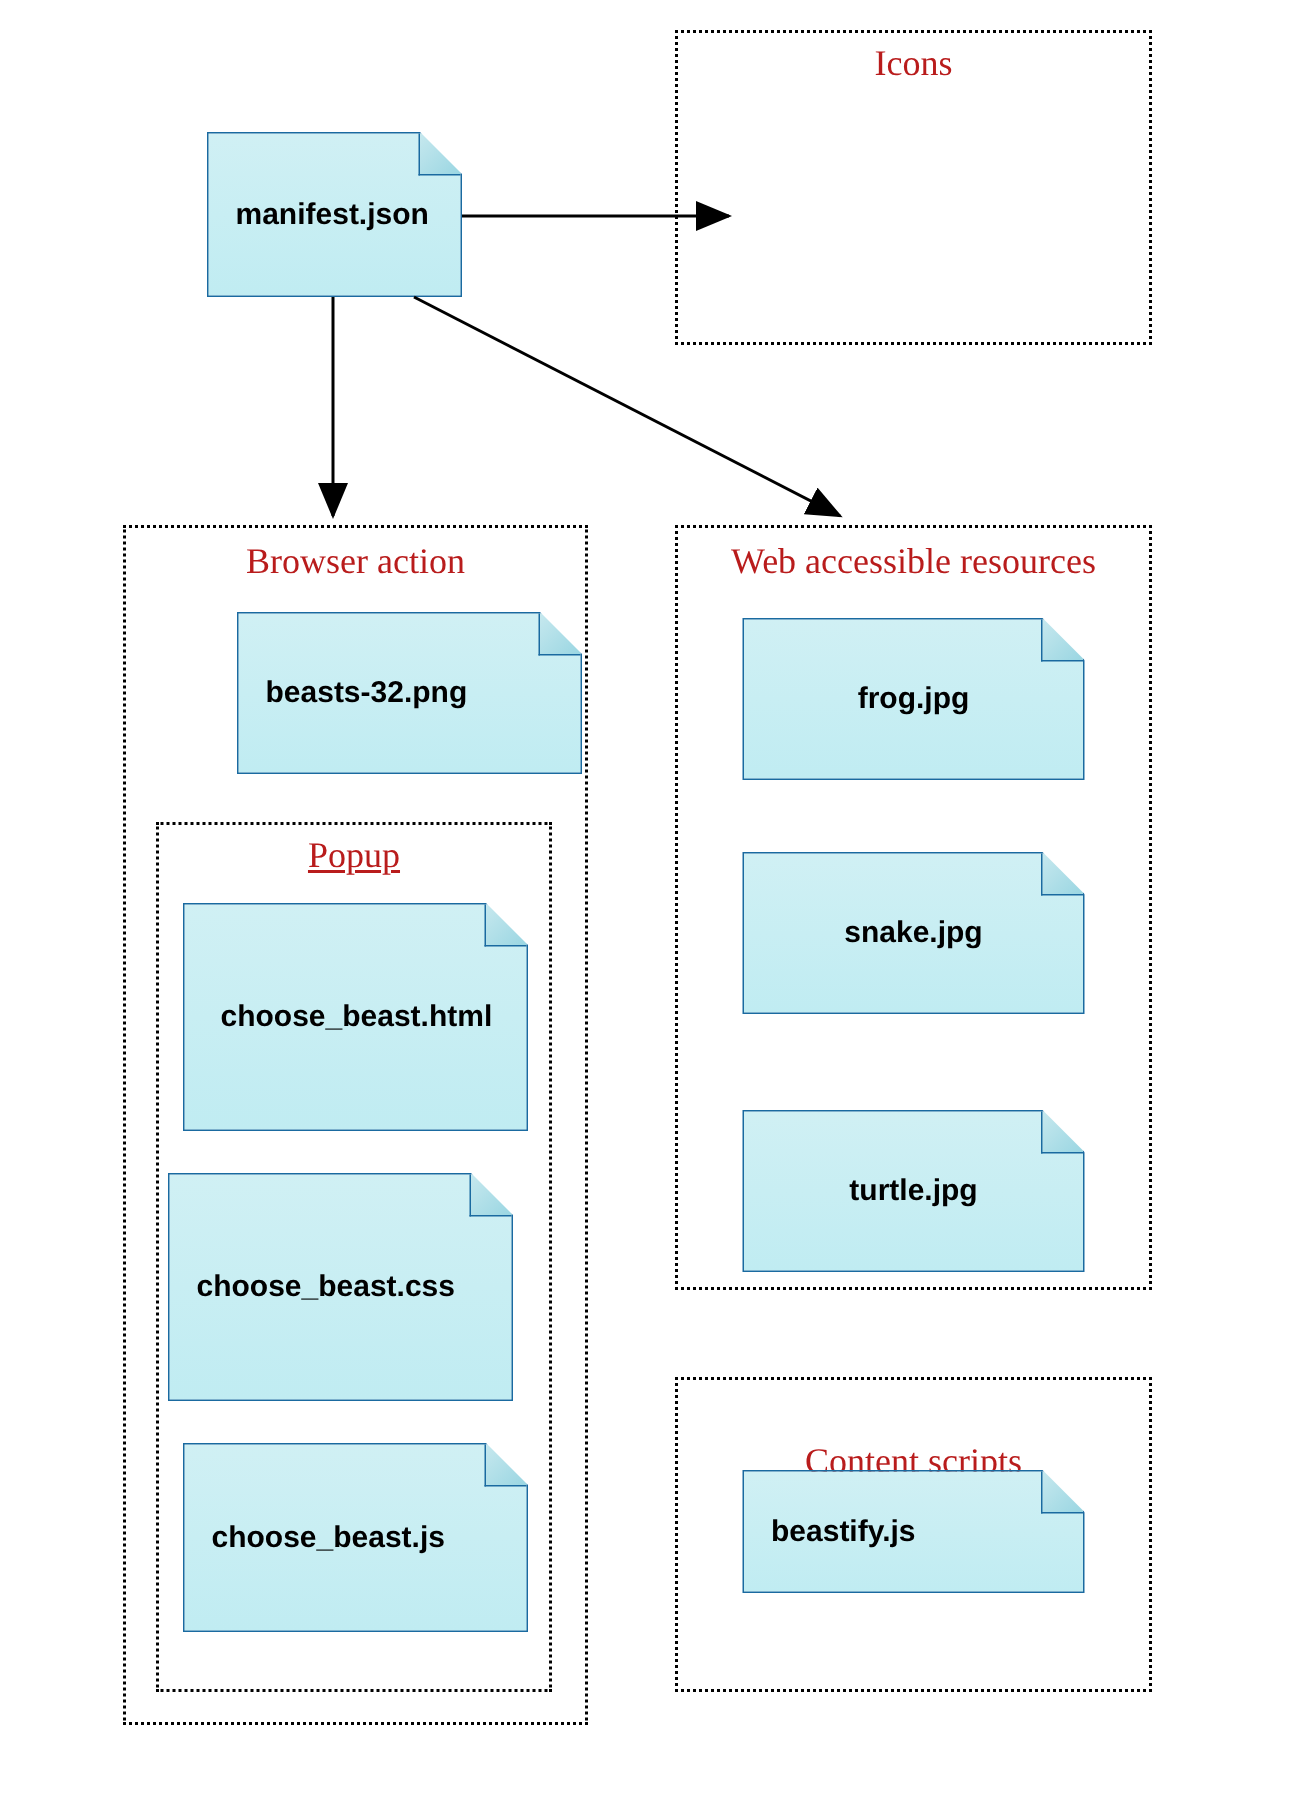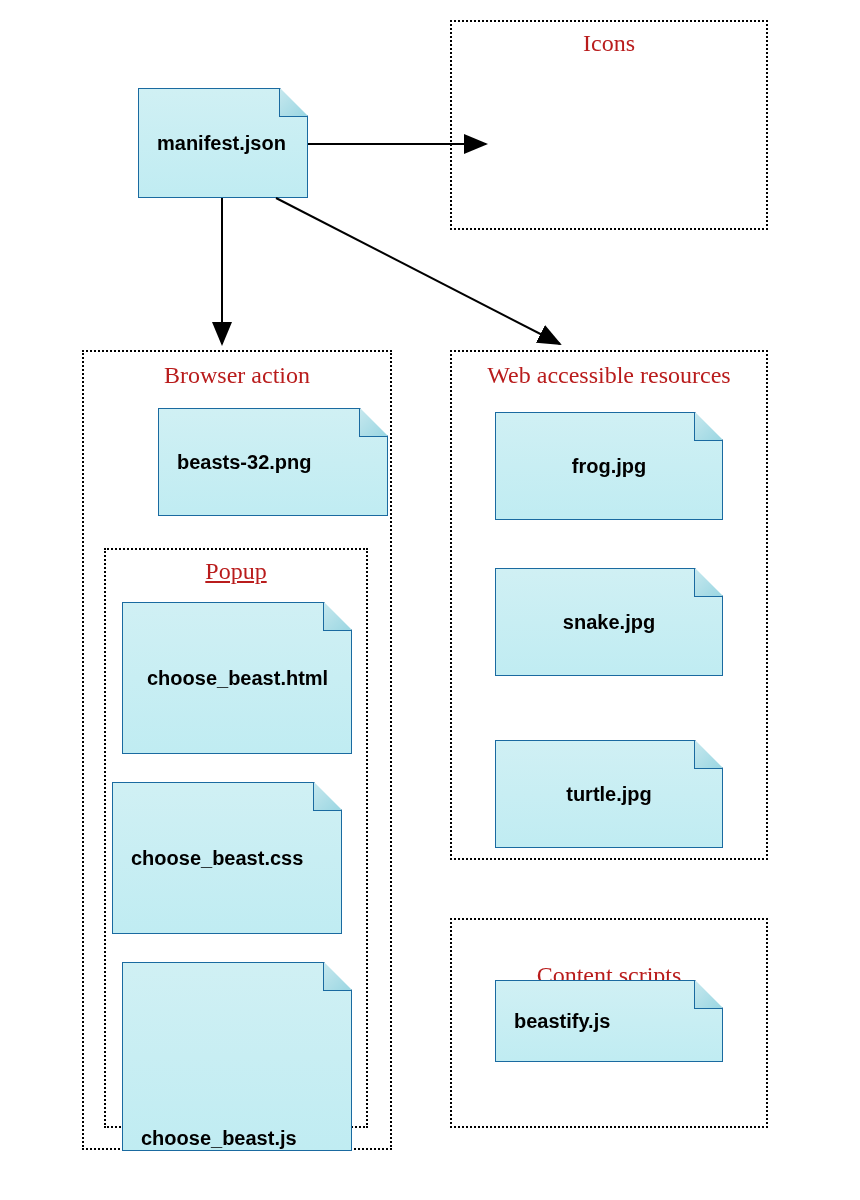--- a/index.html
+++ b/index.html
@@ -96,21 +96,21 @@
   <div class="group-label" style="left:104px; top:558px; width:264px;text-decoration:underline;">Popup</div>
 
   <div class="file" style="left:122px; top:602px; width:230px; height:152px;padding-left:24px;">
     <span>choose_beast.html</span>
     <div class="fold"></div>
   </div>
   <div class="file" style="left:112px; top:782px; width:230px; height:152px;">
     <span>choose_beast.css</span>
     <div class="fold"></div>
   </div>
-  <div class="file" style="left:122px; top:962px; width:230px; height:189px;align-items:flex-end;">
+  <div class="file" style="left:122px; top:962px; width:230px; height:126px;">
     <span>choose_beast.js</span>
     <div class="fold"></div>
   </div>
 
   <div class="group-box" style="left:450px; top:350px; width:318px; height:510px;"></div>
   <div class="group-label" style="left:450px; top:362px; width:318px;">Web accessible resources</div>
 
   <div class="file center" style="left:495px; top:412px; width:228px; height:108px;">
     <span>frog.jpg</span>
     <div class="fold"></div>

